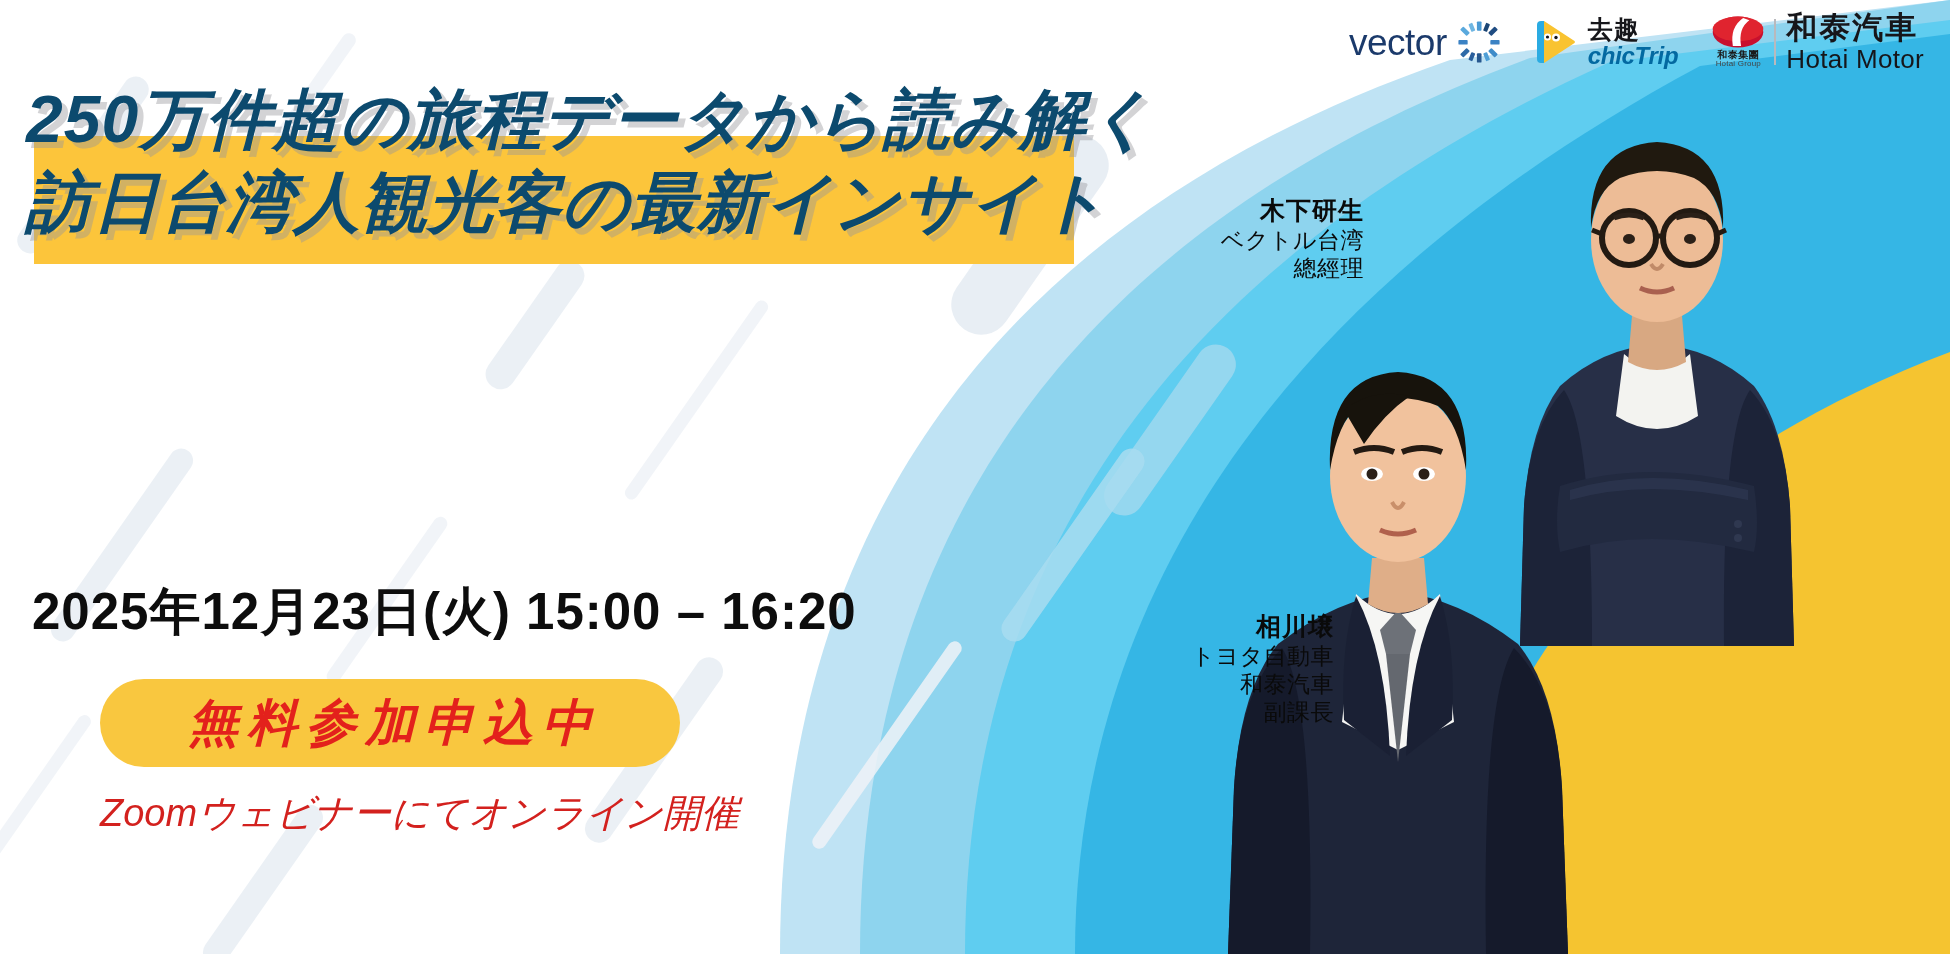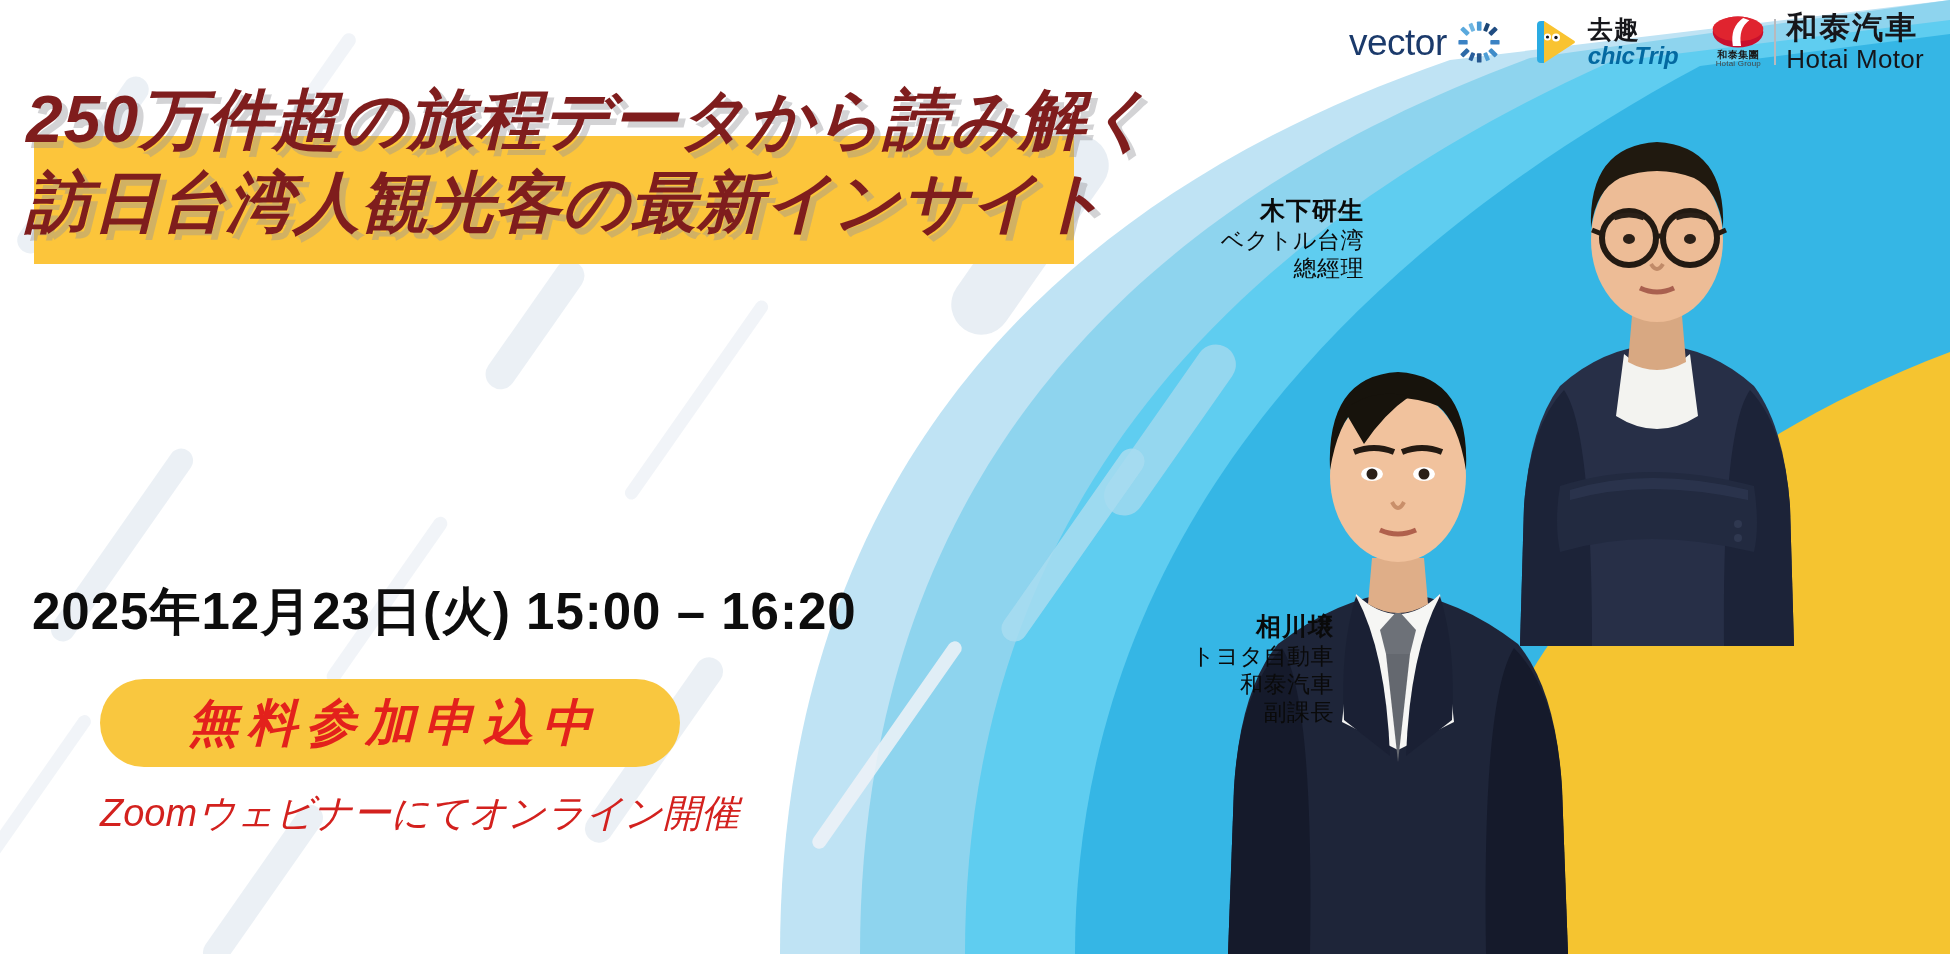--- a/index.html
+++ b/index.html
@@ -101,21 +101,21 @@
     position:absolute;
     left:8px; top:58px;
     width:1040px; height:128px;
     background:#fcc53b;
     z-index:-1;
   }
   .hl-line{
     font-size:66px;
     font-weight:bold;
     font-style:italic;
-    color:#7f1d1d;
+    color:#0c4a6e;
     letter-spacing:1px;
     line-height:1.26;
     white-space:nowrap;
     text-shadow:6px 6px 0 rgba(150,150,155,.42);
     position:relative;
   }
 
   
   .subtitle{
     position:absolute;

